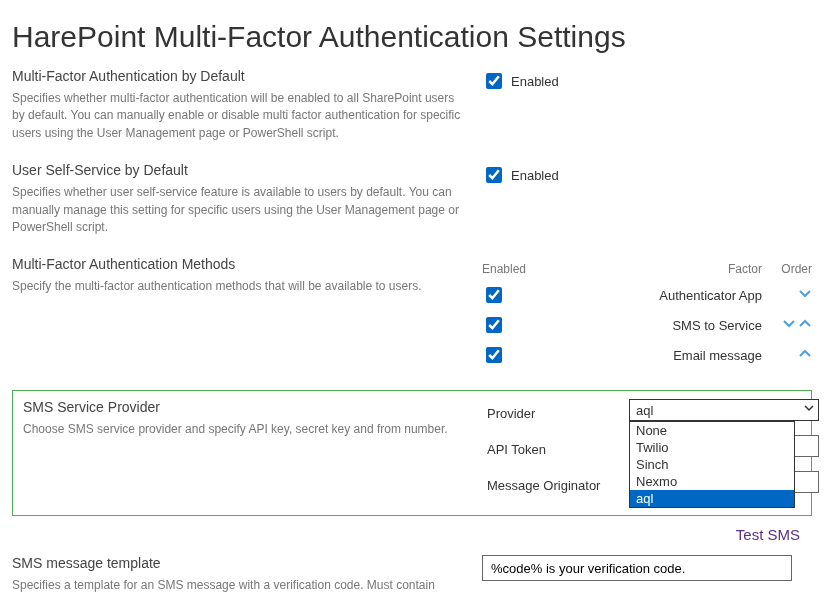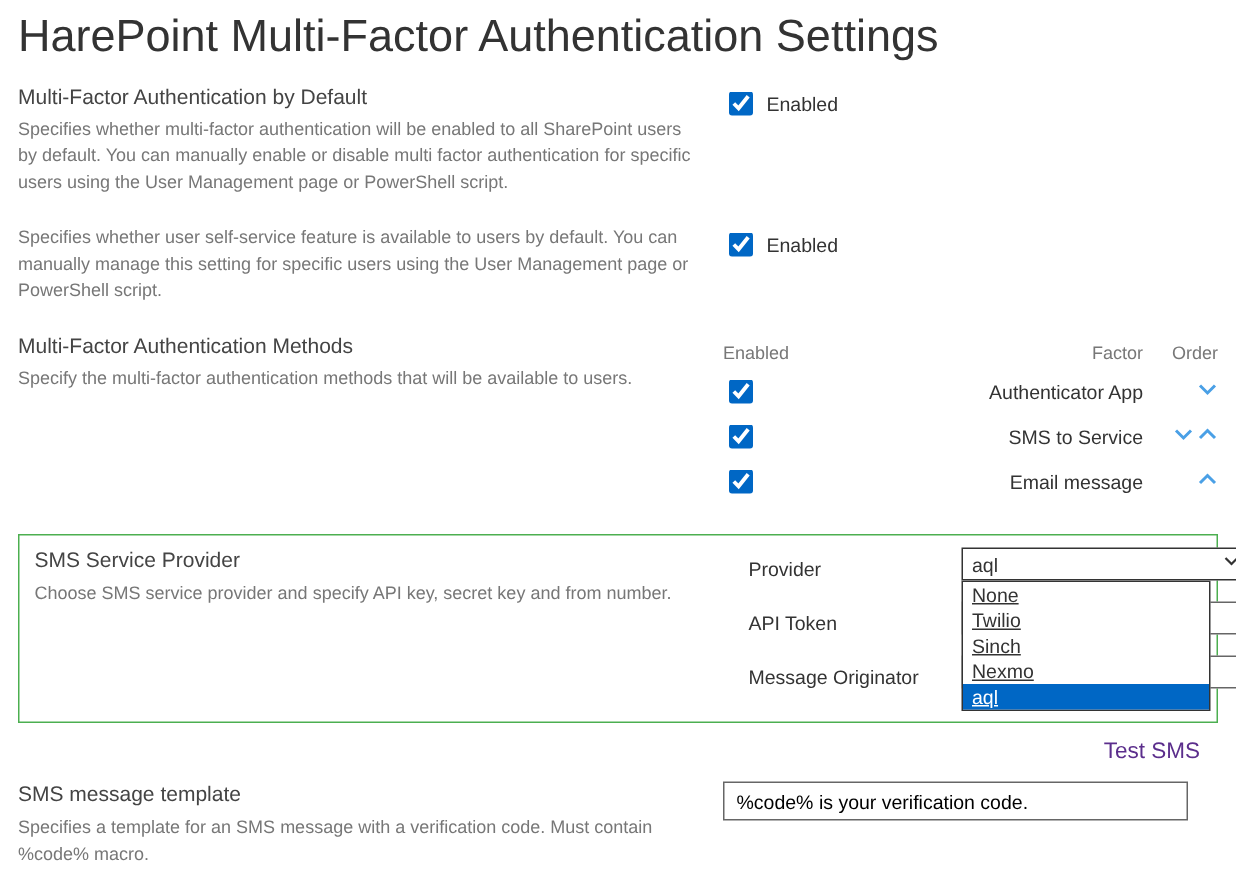--- a/index.html
+++ b/index.html
@@ -9,21 +9,21 @@
     font-family: "Segoe UI", Arial, sans-serif;
     font-size: 13px;
     color: #333;
     background: #fff;
     width: 824px;
   }
   .page-title {
     font-size: 30px;
     font-weight: 300;
     color: #333;
-    margin: 0 0 14px 0;
+    margin: 12px 0 14px 0;
   }
   .section {
     display: flex;
     gap: 20px;
     margin-bottom: 20px;
   }
   .section-left {
     width: 450px;
     flex: none;
   }
@@ -84,21 +84,21 @@
     display: inline-block;
   }
   .arrow svg { display: block; }
   .sms-box {
     border: 1px solid #4caf50;
     padding: 8px 10px 14px 10px;
     margin: 4px 0 10px 0;
   }
   .sms-inner {
     display: flex;
-    gap: 36px;
+    gap: 24px;
   }
   .sms-left {
     width: 440px;
     flex: none;
   }
   .sms-right {
     flex: 1;
   }
   .field-row {
     display: flex;
@@ -139,21 +139,20 @@
     left: 0;
     right: 24px;
     background: #fff;
     border: 1px solid #333;
     z-index: 5;
   }
   .dropdown-item {
     padding: 1px 6px;
     font-size: 13px;
     cursor: pointer;
-    text-decoration: underline;
   }
   .dropdown-item.sel-hl {
     background: #0067c5;
     color: #fff;
   }
   .txt {
     flex: 1;
     height: 22px;
     border: 1px solid #666;
     font-size: 13px;
@@ -189,20 +188,21 @@
   <div class="section-right">
     <label class="checkbox-row">
       <input type="checkbox" class="cb" checked="" style="">
       <span>Enabled</span>
     </label>
   </div>
 </div>
 
 <div class="section">
   <div class="section-left">
+    <div class="section-heading">User Self-Service by Default</div>
     <div class="section-desc">Specifies whether user self-service feature is available to users by default. You can manually manage this setting for specific users using the User Management page or PowerShell script.</div>
   </div>
   <div class="section-right">
     <label class="checkbox-row">
       <input type="checkbox" class="cb" checked="" style="">
       <span>Enabled</span>
     </label>
   </div>
 </div>
 

